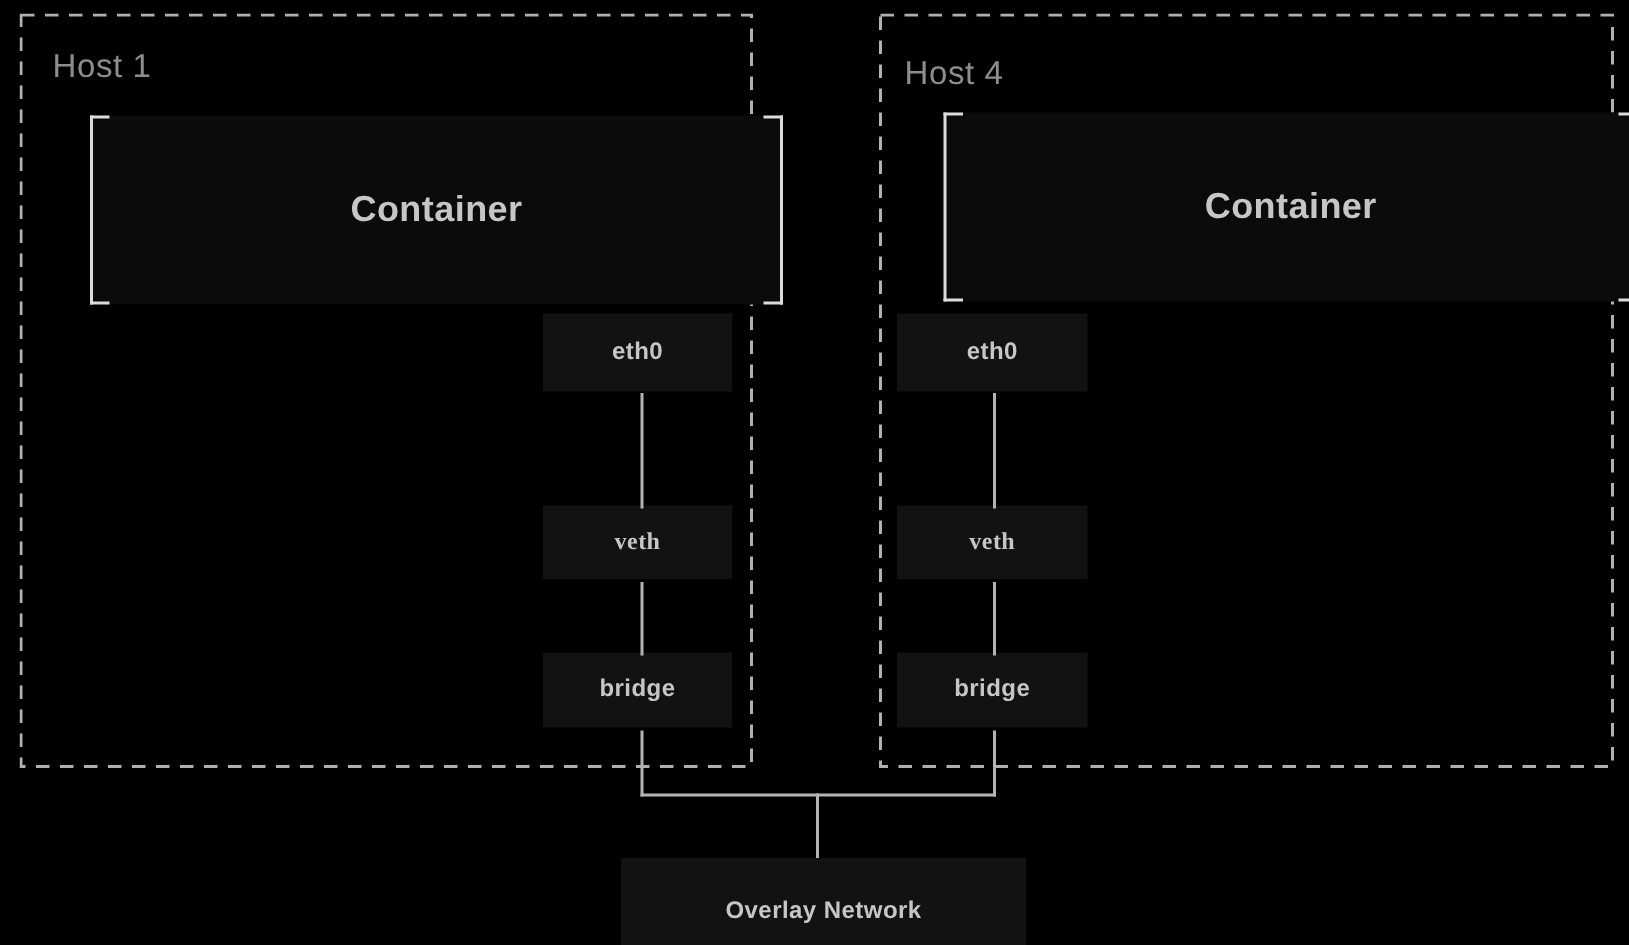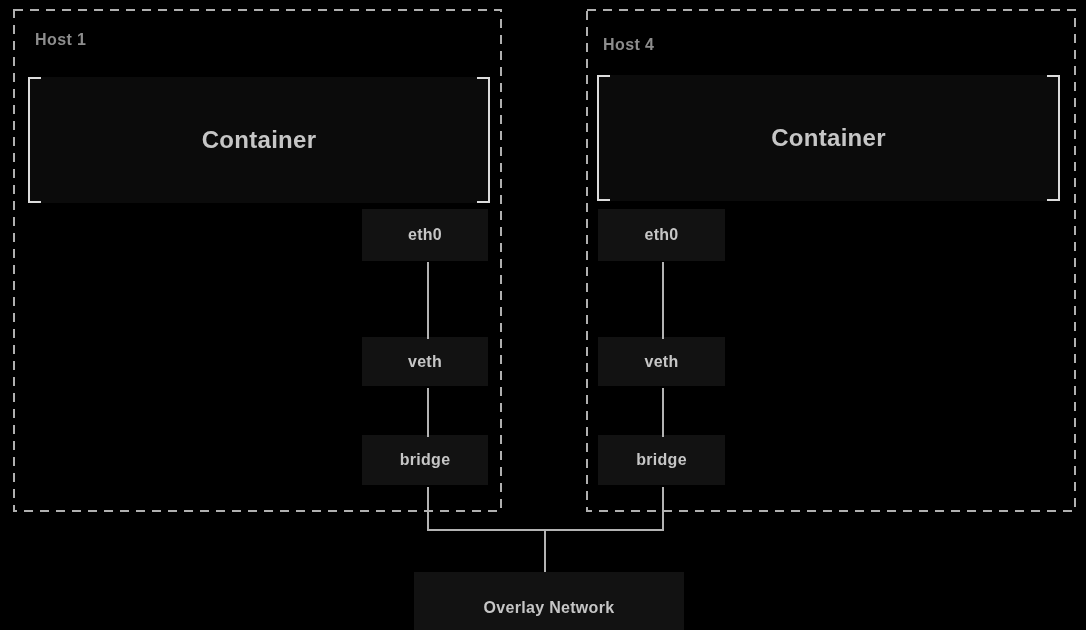--- a/index.html
+++ b/index.html
@@ -16,47 +16,47 @@
   .canvas{
     position:relative;width:1086px;height:630px;background:var(--background);
     overflow:hidden;
     font-family:"Liberation Sans","DejaVu Sans",sans-serif;
   }
   .host{position:absolute;}
   .host-1{left:13px;top:9px;width:489px;height:503px;}
   .host-2{left:586px;top:9px;width:490px;height:503px;}
   .host-border{position:absolute;left:0;top:0;}
   .host-title{
-    position:absolute;font-size:16px;font-weight:bold;letter-spacing:.4px;
+    position:absolute;font-size:22px;font-weight:normal;letter-spacing:.4px;
     color:var(--host-label);white-space:nowrap;
   }
   .host-1 .host-title{left:22px;top:22px;}
   .host-2 .host-title{left:17px;top:27px;}
   .container-box{
     position:absolute;background:var(--container-fill);
-    display:flex;align-items:center;justify-content:center;
+    display:flex;align-items:center;justify-content:center;margin-left:32px;
   }
   .host-1 .container-box{left:15px;top:68px;width:462px;height:126px;}
   .host-2 .container-box{left:11px;top:66px;width:463px;height:126px;}
   .bracket{position:absolute;top:0;bottom:0;width:13px;box-sizing:border-box;}
   .bracket.left{left:0;border:2px solid var(--bracket);border-right:none;}
   .bracket.right{right:0;border:2px solid var(--bracket);border-left:none;}
   .container-label,.node-label,.overlay-label{
     font-size:16px;font-weight:bold;color:var(--node-label);
     letter-spacing:.3px;white-space:nowrap;
   }
   .container-label{font-size:24px;}
   .node{
     position:absolute;background:var(--node-fill);
     display:flex;align-items:center;justify-content:center;
   }
   .host-1 .node{left:349px;width:126px;}
   .host-2 .node{left:12px;width:127px;}
   .node-eth0{top:200px;height:52px;}
-  .node-veth{top:328px;height:49px;}
+  .node-veth{top:328px;height:49px;font-family:Liberation Serif, serif;}
   .node-bridge{top:426px;height:50px;}
   .link{position:absolute;background:var(--line);}
   .link.v{width:2px;}
   .link.h{height:2px;}
   .l1a{left:427px;top:262px;height:77px;}
   .l1b{left:427px;top:388px;height:49px;}
   .l1c{left:427px;top:487px;height:44px;}
   .l2a{left:662px;top:262px;height:77px;}
   .l2b{left:662px;top:388px;height:49px;}
   .l2c{left:662px;top:487px;height:44px;}

